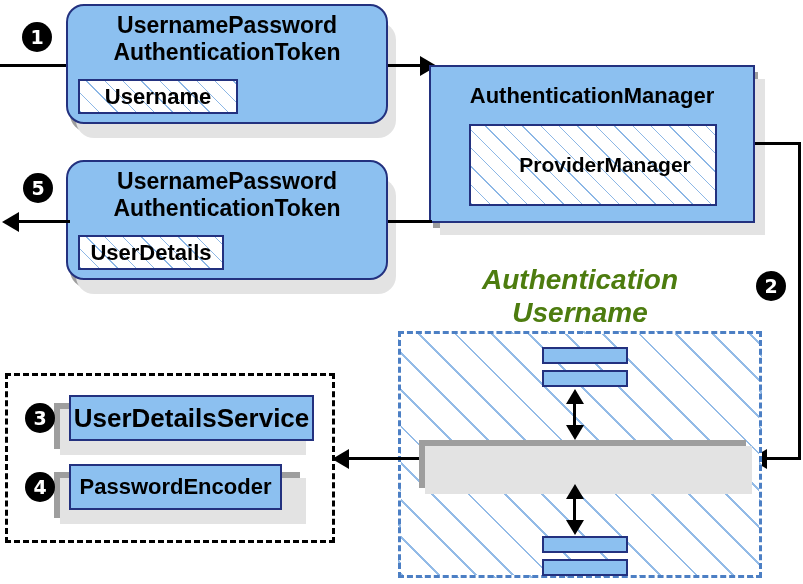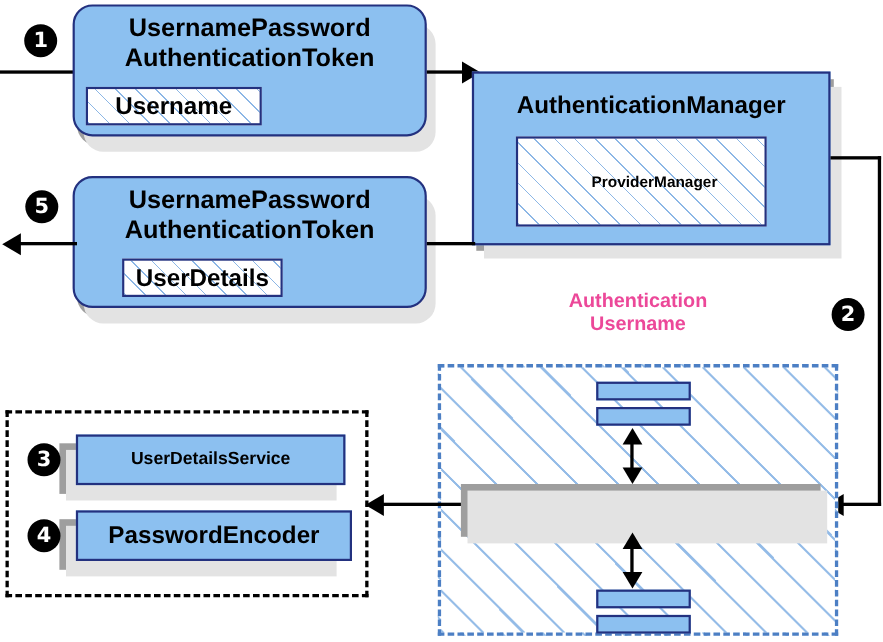--- a/index.html
+++ b/index.html
@@ -38,22 +38,22 @@
   
   .ln{position:absolute;background:#000;}
   .hln{height:3px;}
   .vln{width:3px;}
   .arrow{position:absolute;width:0;height:0;}
   .ar-right{border-top:10px solid transparent;border-bottom:10px solid transparent;border-left:17px solid #000;}
   .ar-left{border-top:10px solid transparent;border-bottom:10px solid transparent;border-right:17px solid #000;}
   .ar-up{border-left:9px solid transparent;border-right:9px solid transparent;border-bottom:15px solid #000;}
   .ar-down{border-left:9px solid transparent;border-right:9px solid transparent;border-top:15px solid #000;}
 
-  .title2{position:absolute;text-align:center;font-weight:bold;font-size:18px;
-          color:#ec4899;line-height:1.18;}
+  .title2{position:absolute;text-align:center;font-weight:bold;font-size:28px;
+          color:#4d7c0f;line-height:1.18;font-style:italic;}
   .bar{position:absolute;background:#8CC0F0;border:2px solid #23317F;box-sizing:border-box;}
 </style>
 </head>
 <body>
 
 <div id="stage">
 
   <div class="ln hln" style="left:0;top:64px;width:72px;"></div>
 
   <div class="marker" style="left:22px;top:22px;">1</div>
@@ -74,40 +74,40 @@
 
   <div class="ln hln" style="left:388px;top:64px;width:40px;"></div>
   <div class="arrow ar-right" style="left:420px;top:56px;"></div>
 
   <div class="shadow" style="left:433px;top:72px;width:325px;height:156px;"></div>
   <div class="shadow2" style="left:440px;top:79px;width:325px;height:156px;"></div>
   <div class="box blue" style="left:429px;top:65px;width:326px;height:158px;
               flex-direction:column;justify-content:flex-start;padding-top:16px;">
     <div style="font-size:22px;">AuthenticationManager</div>
   </div>
-  <div class="box hatch-white" style="left:469px;top:124px;width:228px;height:82px;font-size:14px;padding-left:24px;">
+  <div class="box hatch-white" style="left:469px;top:124px;width:248px;height:82px;font-size:21px;padding-left:24px;">
     <span>ProviderManager</span>
   </div>
 
   <div class="ln hln" style="left:755px;top:142px;width:46px;"></div>
   <div class="ln vln" style="left:798px;top:142px;height:318px;"></div>
   <div class="ln hln" style="left:765px;top:457px;width:36px;"></div>
   <div class="arrow ar-left" style="left:750px;top:449px;"></div>
   <div class="marker" style="left:756px;top:271px;">2</div>
 
   <div class="shadow" style="left:70px;top:172px;width:320px;height:116px;border-radius:18px;"></div>
   <div class="shadow2" style="left:76px;top:178px;width:320px;height:116px;border-radius:18px;"></div>
   <div class="box blue" style="left:66px;top:160px;width:322px;height:120px;border-radius:18px;
               flex-direction:column;justify-content:flex-start;padding-top:6px;">
     <div style="font-size:23px;line-height:1.17;">
       <div>UsernamePassword</div>
       <div>AuthenticationToken</div>
     </div>
   </div>
-  <div class="box hatch-white" style="left:78px;top:235px;width:146px;height:35px;font-size:22px;margin-left:33px;">
+  <div class="box hatch-white" style="left:78px;top:235px;width:146px;height:35px;font-size:22px;">
     <span>UserDetails</span>
   </div>
 
   <div class="ln hln" style="left:388px;top:220px;width:44px;"></div>
 
   <div class="ln hln" style="left:18px;top:220px;width:52px;"></div>
   <div class="arrow ar-left" style="left:2px;top:212px;"></div>
   <div class="marker" style="left:23px;top:173px;">5</div>
 
   <div class="title2" style="left:455px;top:263px;width:250px;">
@@ -134,25 +134,25 @@
   <div class="bar" style="left:542px;top:536px;width:86px;height:17px;"></div>
   <div class="bar" style="left:542px;top:559px;width:86px;height:17px;"></div>
 
   <div class="ln hln" style="left:347px;top:457px;width:72px;"></div>
   <div class="arrow ar-left" style="left:332px;top:449px;"></div>
 
   <div class="dash-black" style="position:absolute;left:5px;top:373px;width:330px;height:170px;box-sizing:border-box;"></div>
 
   <div class="shadow" style="left:54px;top:403px;width:246px;height:46px;"></div>
   <div class="shadow2" style="left:60px;top:409px;width:246px;height:46px;"></div>
-  <div class="box blue" style="left:69px;top:395px;width:245px;height:46px;font-size:16px;">
+  <div class="box blue" style="left:69px;top:395px;width:245px;height:46px;font-size:26px;">
     <span>UserDetailsService</span>
   </div>
   <div class="marker" style="left:25px;top:403px;">3</div>
 
   <div class="shadow" style="left:54px;top:472px;width:246px;height:46px;"></div>
   <div class="shadow2" style="left:60px;top:478px;width:246px;height:46px;"></div>
-  <div class="box blue" style="left:69px;top:464px;width:251px;height:46px;font-size:22px;">
+  <div class="box blue" style="left:69px;top:464px;width:213px;height:46px;font-size:22px;">
     <span>PasswordEncoder</span>
   </div>
   <div class="marker" style="left:25px;top:472px;">4</div>
 
 </div>
 
 </body></html>

